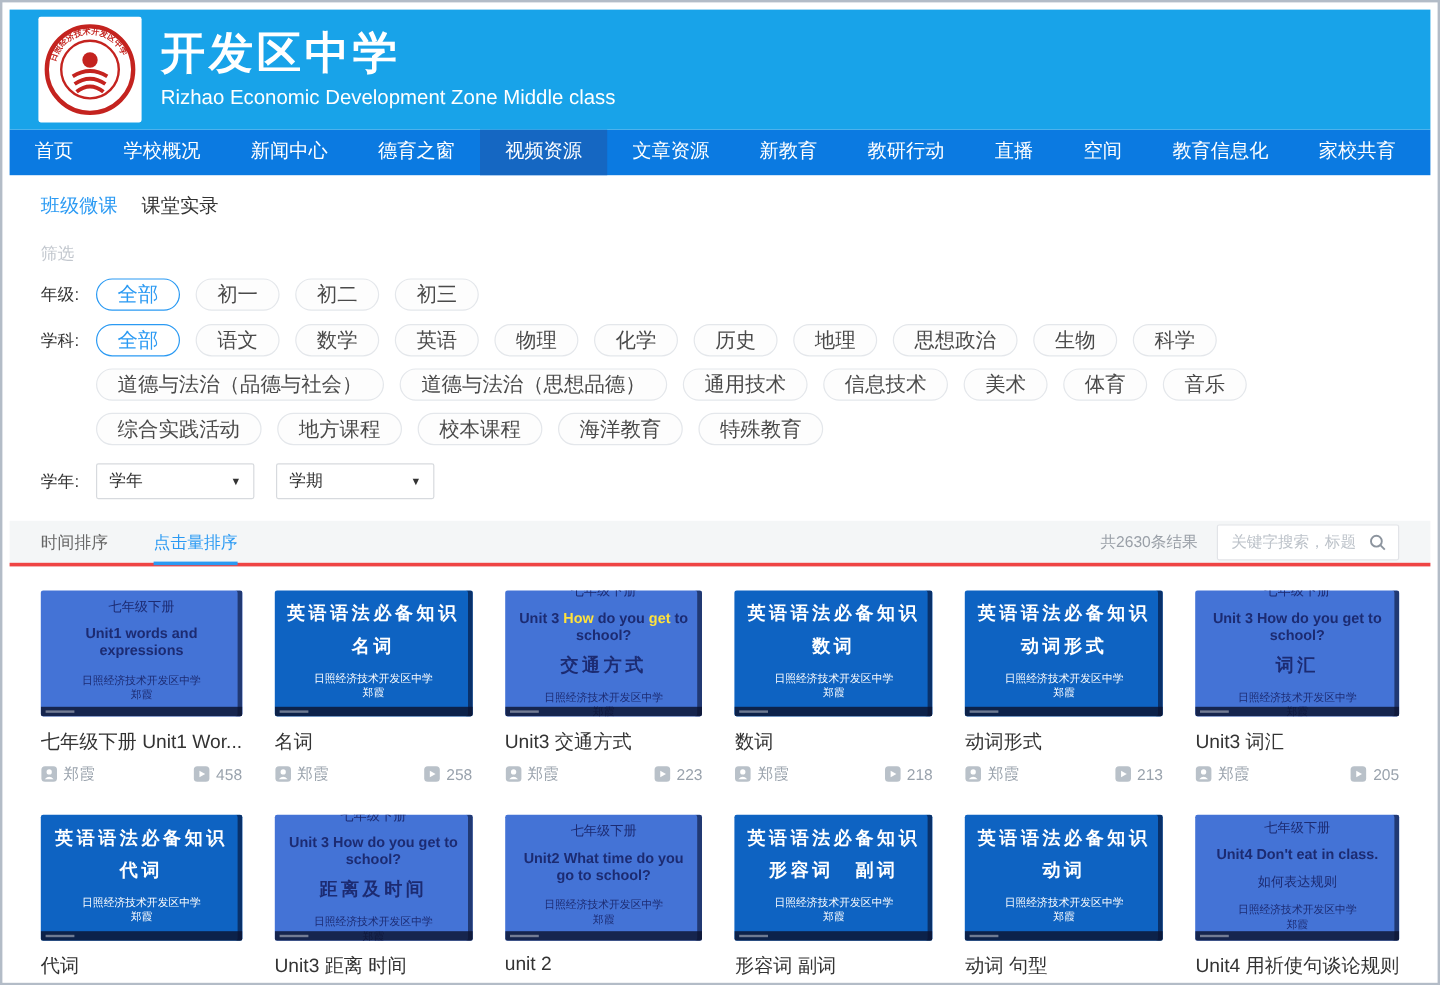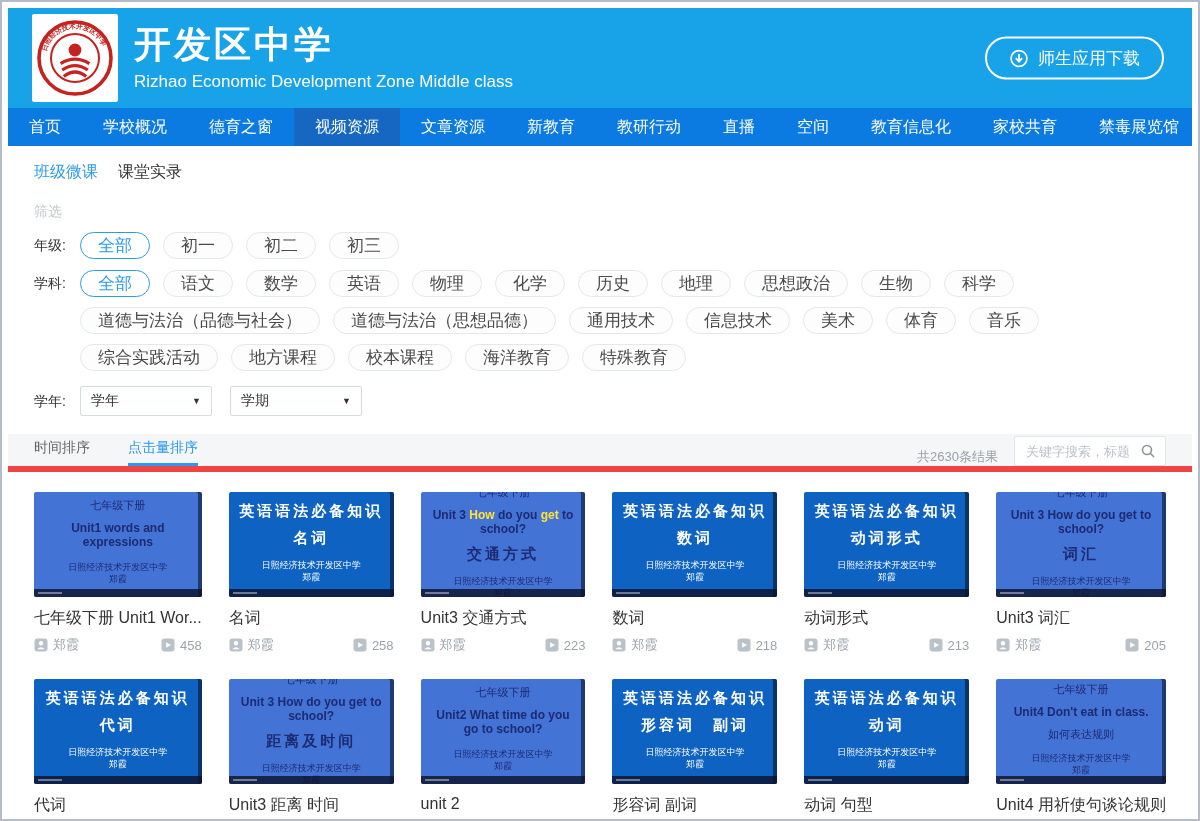--- a/index.html
+++ b/index.html
@@ -31,22 +31,22 @@
   .pills { display:flex; flex-wrap:wrap; gap:10px 13px; }
   .pill { height:27px; line-height:25px; padding:0 17px; border:1px solid #e4e7eb; border-radius:14px; background:#fdfdfd;
           color:#4a4a4a; font-size:17px; cursor:pointer; white-space:nowrap; }
   .pill.active { border-color:#2b9af3; color:#2b9af3; background:#fff; }
   .frow.selects { margin-top:15px; align-items:center; }
   .select { width:132px; height:30px; border:1px solid #d7dade; border-radius:2px; background:#fff; display:flex;
             align-items:center; justify-content:space-between; padding:0 10px; margin-right:18px; cursor:pointer; }
   .select .caret { font-size:9px; color:#333; }
 
   
-  .sortbar { margin:18px -26px 0; padding:0 26px; height:38px; background:#f4f6f7; border-bottom:6px solid #ef4444;
-             display:flex; align-items:flex-end; }
+  .sortbar { margin:18px -26px 0; padding:0 26px; height:38px; background:#f4f6f7; border-bottom:3px solid #ef4444;
+             display:flex; align-items:center; }
   .sort-tabs { display:flex; height:38px; }
   .sort-tab { margin-right:38px; font-size:14px; color:#666; line-height:38px; position:relative; cursor:pointer; }
   .sort-tab.active { color:#2b9af3; }
   .sort-tab.active::after { content:""; position:absolute; left:0; right:0; bottom:0; height:3px; background:#2b9af3; }
   .count { margin-left:auto; color:#9aa0a8; font-size:13px; margin-right:16px; }
   .search { width:152px; height:30px; background:#fff; border:1px solid #e2e4e8; border-radius:2px; display:flex; align-items:center; padding:0 9px; }
   .search input { border:none; outline:none; flex:1; font-size:13px; color:#333; font-family:inherit; min-width:0; background:transparent; }
   .search input::placeholder { color:#bcc2c9; }
 
   
@@ -85,33 +85,26 @@
         <circle cx="50" cy="40" r="8" fill="#c4231f"></circle>
         <path d="M32 57 Q50 46 68 57" fill="none" stroke="#c4231f" stroke-width="4"></path>
         <path d="M34 65 Q50 54 66 65" fill="none" stroke="#c4231f" stroke-width="4"></path>
         <path d="M36 73 Q50 62 64 73" fill="none" stroke="#c4231f" stroke-width="4"></path>
       </svg>
     </div>
     <div class="names">
       <div class="cn">开发区中学</div>
       <div class="en">Rizhao Economic Development Zone Middle class</div>
     </div>
-    <button class="dl">
-      <svg width="20" height="20" viewBox="0 0 24 24">
-        <circle cx="12" cy="12" r="9.5" fill="none" stroke="#fff" stroke-width="2"></circle>
-        <path d="M12 6.5v8" stroke="#fff" stroke-width="2.2" fill="none"></path>
-        <path d="M8.2 11.5 L12 15.8 L15.8 11.5" fill="none" stroke="#fff" stroke-width="2.2"></path>
-      </svg>
-      <span>师生应用下载</span>
-    </button>
   </div>
 
   <nav class="nav" id="nav">
       <div class="nav-item">首页</div>
       <div class="nav-item">学校概况</div>
+      <div class="nav-item">新闻中心</div>
       <div class="nav-item">德育之窗</div>
       <div class="nav-item active">视频资源</div>
       <div class="nav-item">文章资源</div>
       <div class="nav-item">新教育</div>
       <div class="nav-item">教研行动</div>
       <div class="nav-item">直播</div>
       <div class="nav-item">空间</div>
       <div class="nav-item">教育信息化</div>
       <div class="nav-item">家校共育</div>
       <div class="nav-item">禁毒展览馆</div>

